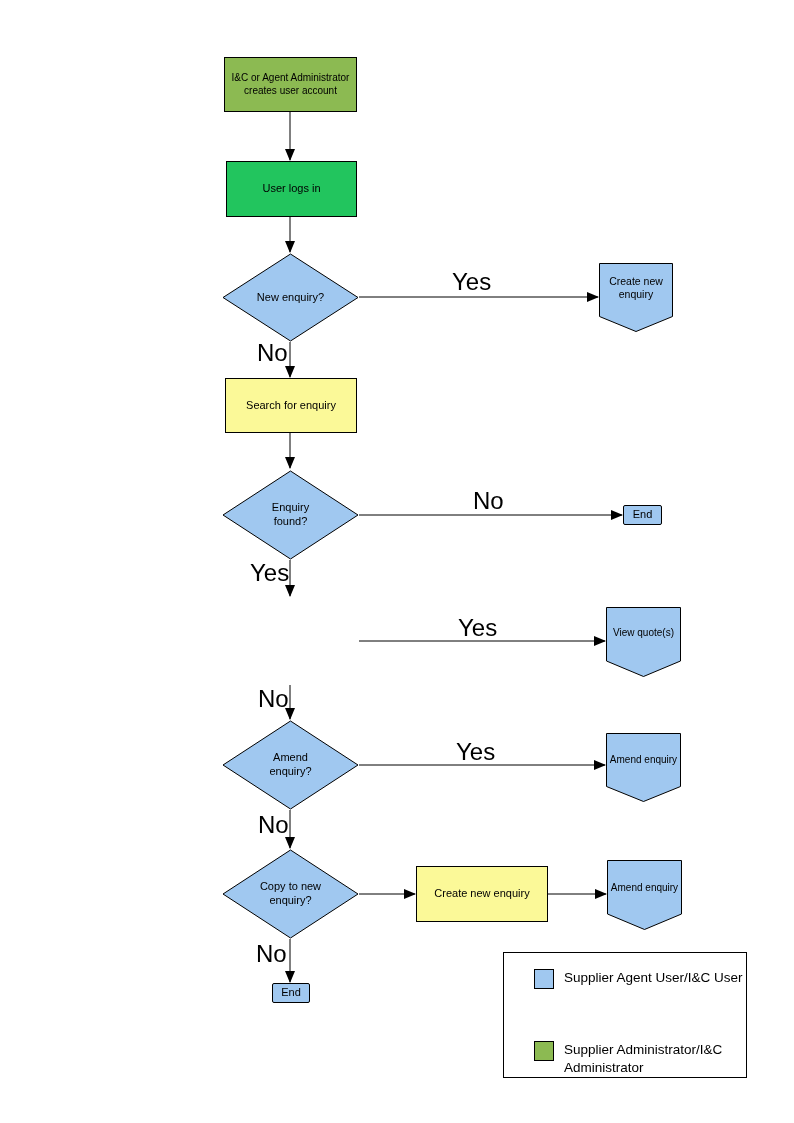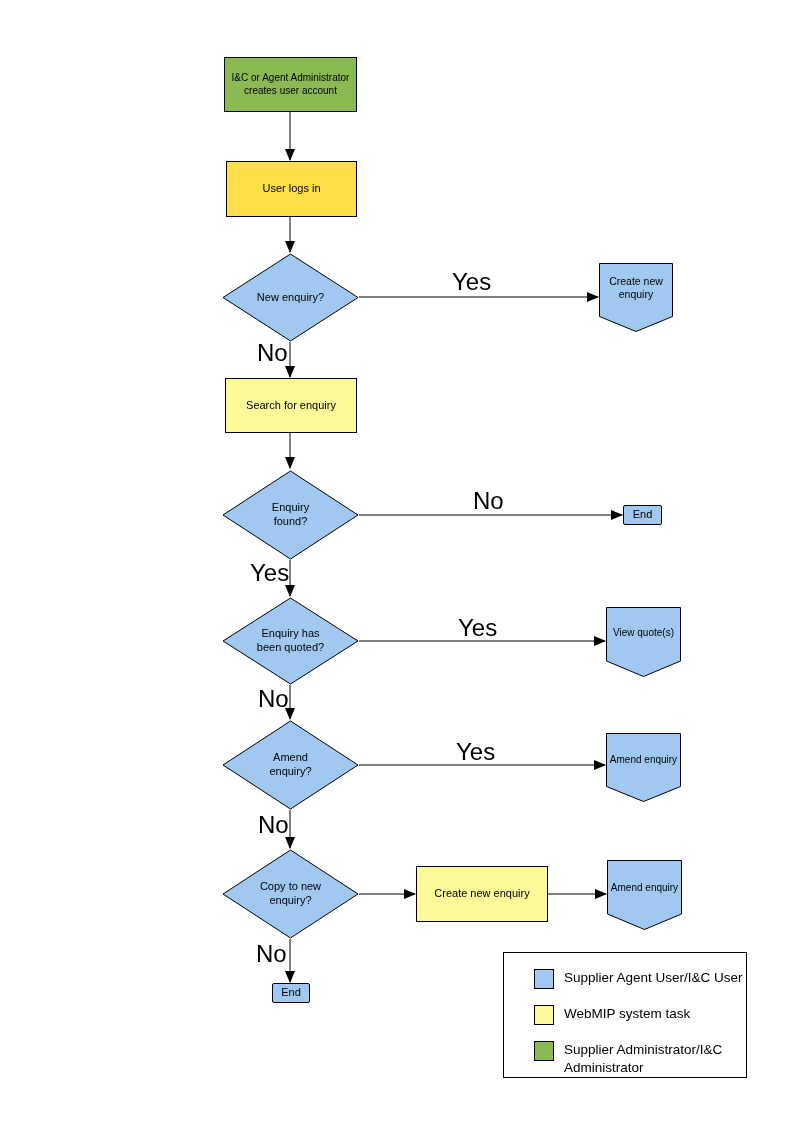--- a/index.html
+++ b/index.html
@@ -70,21 +70,21 @@
     <line x1="359" y1="641" x2="605" y2="641" stroke="#000" stroke-width="1" marker-end="url(#arrow)"></line>
     <line x1="359" y1="765" x2="605" y2="765" stroke="#000" stroke-width="1" marker-end="url(#arrow)"></line>
     <line x1="359" y1="894" x2="415" y2="894" stroke="#000" stroke-width="1" marker-end="url(#arrow)"></line>
     <line x1="548" y1="894" x2="606" y2="894" stroke="#000" stroke-width="1" marker-end="url(#arrow)"></line>
   </svg>
 
   <div class="node rectnode" style="left: 224px; top: 57px; width: 133px; height: 55px; background: rgb(140, 186, 82);">
     <div class="label" style="font-size:10px">I&amp;C or Agent Administrator creates user account</div>
   </div>
 
-  <div class="node rectnode" style="left: 226px; top: 161px; width: 131px; height: 56px; background: #fde047;">
+  <div class="node rectnode" style="left: 226px; top: 161px; width: 131px; height: 56px; background: #22c55e;">
     <div class="label">User logs in</div>
   </div>
 
   <div class="node" style="left:222px;top:253px;width:137px;height:89px">
     <svg viewBox="0 0 137 89" preserveAspectRatio="none">
       <polygon points="68.5,1 136,44.5 68.5,88 1,44.5" stroke="#000" stroke-width="1" fill="#A0C8F0"></polygon>
     </svg>
     <div class="label" style="width:90px">New enquiry?</div>
   </div>
 
@@ -103,26 +103,20 @@
     <svg viewBox="0 0 137 90" preserveAspectRatio="none">
       <polygon points="68.5,1 136,45 68.5,89 1,45" stroke="#000" stroke-width="1" fill="#A0C8F0"></polygon>
     </svg>
     <div class="label" style="width:70px">Enquiry found?</div>
   </div>
 
   <div class="node pill" style="left: 623px; top: 505px; width: 39px; height: 20px; background: rgb(160, 200, 240);">
     <div class="label" style="padding:0">End</div>
   </div>
 
-  <div class="node" style="left:222px;top:597px;width:137px;height:88px">
-    <svg viewBox="0 0 137 88" preserveAspectRatio="none">
-      <polygon points="68.5,1 136,44 68.5,87 1,44" stroke="#000" stroke-width="1" fill="#A0C8F0"></polygon>
-    </svg>
-    <div class="label" style="width:84px">Enquiry has been quoted?</div>
-  </div>
 
   <div class="node pent" style="left:606px;top:607px;width:75px;height:70px">
     <svg viewBox="0 0 75 70" preserveAspectRatio="none">
       <polygon points="0.5,0.5 74.5,0.5 74.5,54 37.5,69.5 0.5,54" stroke="#000" stroke-width="1" fill="#A0C8F0"></polygon>
     </svg>
     <div class="label" style="margin-top:20px;font-size:10px">View quote(s)</div>
   </div>
 
   <div class="node" style="left:222px;top:720px;width:137px;height:90px">
     <svg viewBox="0 0 137 90" preserveAspectRatio="none">
@@ -168,23 +162,19 @@
   <div class="edge-label" style="left:258px;top:687px">No</div>
   <div class="edge-label" style="left:456px;top:740px">Yes</div>
   <div class="edge-label" style="left:258px;top:813px">No</div>
   <div class="edge-label" style="left:256px;top:942px">No</div>
 
   <div class="legend">
     <div class="legend-row" style="top:16px">
       <div class="legend-swatch" style="background: rgb(160, 200, 240);"></div>
       <div class="legend-text">Supplier Agent User/I&amp;C User</div>
     </div>
-    <div class="legend-row" style="top:52px">
-      <div class="legend-swatch" style="background: rgb(251, 249, 152);"></div>
-      <div class="legend-text">WebMIP system task</div>
-    </div>
     <div class="legend-row" style="top:88px">
       <div class="legend-swatch" style="background: rgb(140, 186, 82);"></div>
       <div class="legend-text">Supplier Administrator/I&amp;C Administrator</div>
     </div>
   </div>
 
 </div>
 
 </body></html>

